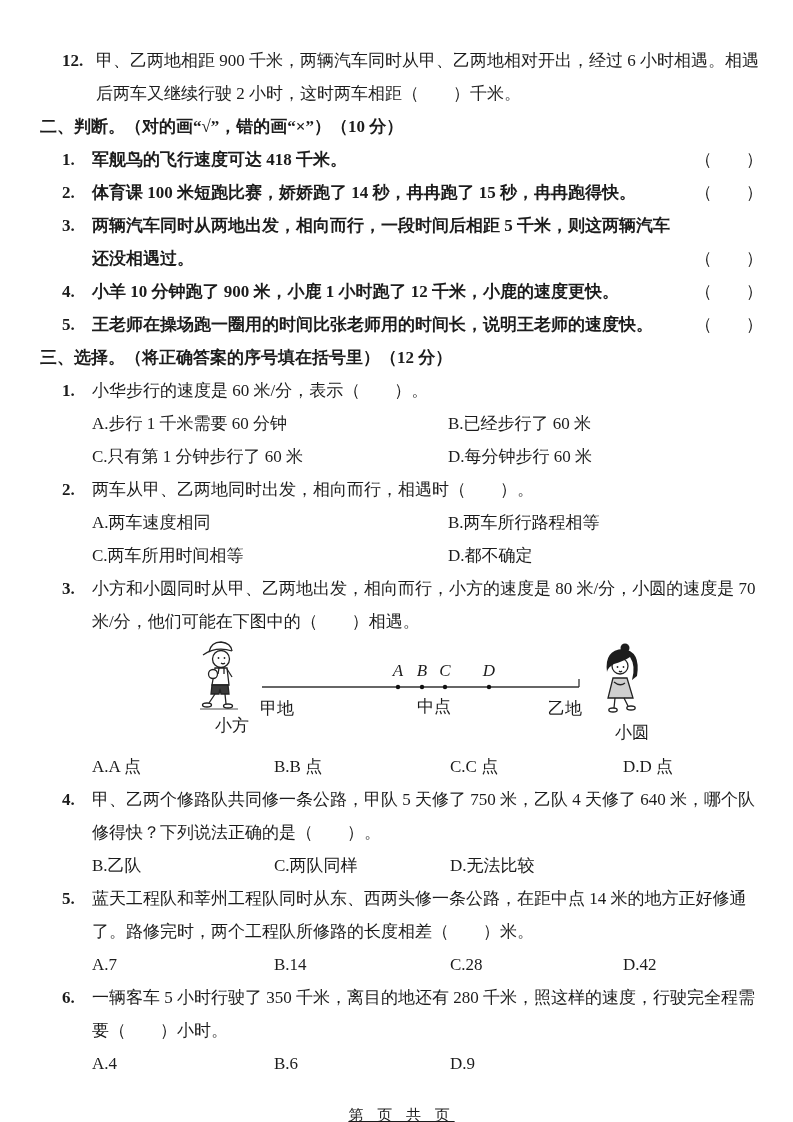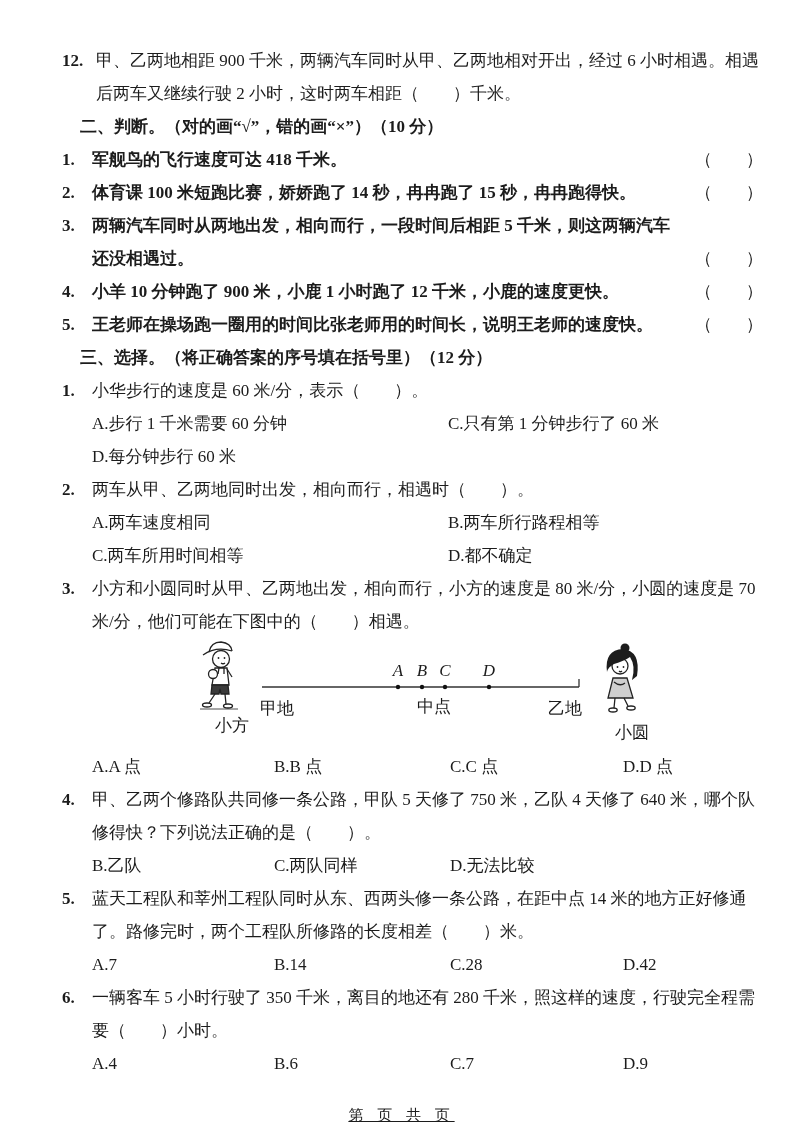--- a/index.html
+++ b/index.html
@@ -8,21 +8,21 @@
     font-family:"Liberation Serif","DejaVu Serif",serif;
     color:#1c1c1c;font-size:17px;
   }
   .page{box-sizing:border-box;width:793px;height:948px;padding:44px 30px 0 40px;position:relative;}
   .qrow{display:flex;line-height:33px;}
   .qnum{font-weight:bold;flex:none;width:30px;}
   .qnum.w12{width:34px;}
   .qtext{flex:1;}
   .indent{margin-left:22px;}
   .section-head{line-height:33px;white-space:nowrap;}
-  .section-title{font-weight:bold;margin-left:40px;}
+  .section-title{font-weight:bold;}
   .section-note{font-weight:bold;}
   .judge-item{position:relative;display:block;line-height:33px;margin-left:22px;}
   .judge-item .qnum{position:absolute;left:0;top:0;}
   .judge-item .qtext{display:block;margin-left:30px;padding-right:78px;font-weight:bold;}
   .judge-item .bracket{position:absolute;right:0;bottom:0;}
   .choice-item{margin-left:22px;}
   .opts{margin-left:30px;display:grid;line-height:33px;}
   .opts.c2{grid-template-columns:356px 1fr;}
   .opts.c4{grid-template-columns:182px 176px 173px 1fr;}
   .diagram-slot{margin-left:30px;}
@@ -79,20 +79,21 @@
   </div>
   <div>
       <div class="choice-item">
        <div class="qrow">
          <span class="qnum">1.</span>
          <span class="qtext">小华步行的速度是 60 米/分，表示（　　）。</span>
        </div>
 
        <div class="opts c2">
           <span class="opt">A.步行 1 千米需要 60 分钟</span>
+          <span class="opt">B.已经步行了 60 米</span>
           <span class="opt">C.只有第 1 分钟步行了 60 米</span>
           <span class="opt">D.每分钟步行 60 米</span>
         </div>
      </div>
       <div class="choice-item">
        <div class="qrow">
          <span class="qnum">2.</span>
          <span class="qtext">两车从甲、乙两地同时出发，相向而行，相遇时（　　）。</span>
        </div>
 
@@ -200,20 +201,19 @@
      </div>
       <div class="choice-item">
        <div class="qrow">
          <span class="qnum">6.</span>
          <span class="qtext">一辆客车 5 小时行驶了 350 千米，离目的地还有 280 千米，照这样的速度，行驶完全程需要（　　）小时。</span>
        </div>
 
        <div class="opts c4">
           <span class="opt">A.4</span>
           <span class="opt">B.6</span>
-          <span class="opt">C.7</span>
           <span class="opt">D.9</span>
         </div>
      </div>
     </div>
 
   <div class="footer">第 页 共 页</div>
 </div>
 
 </body></html>

